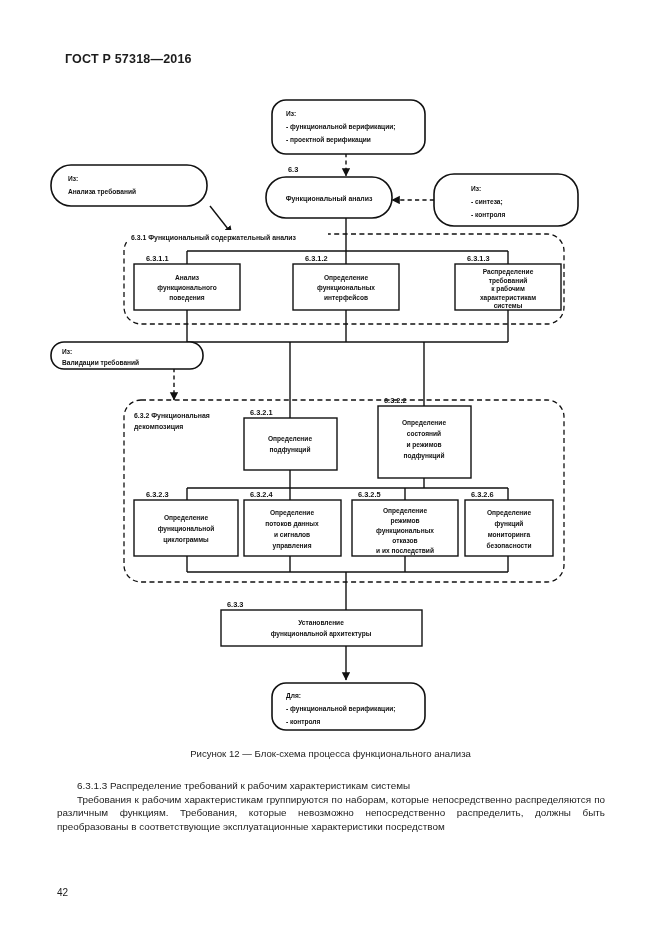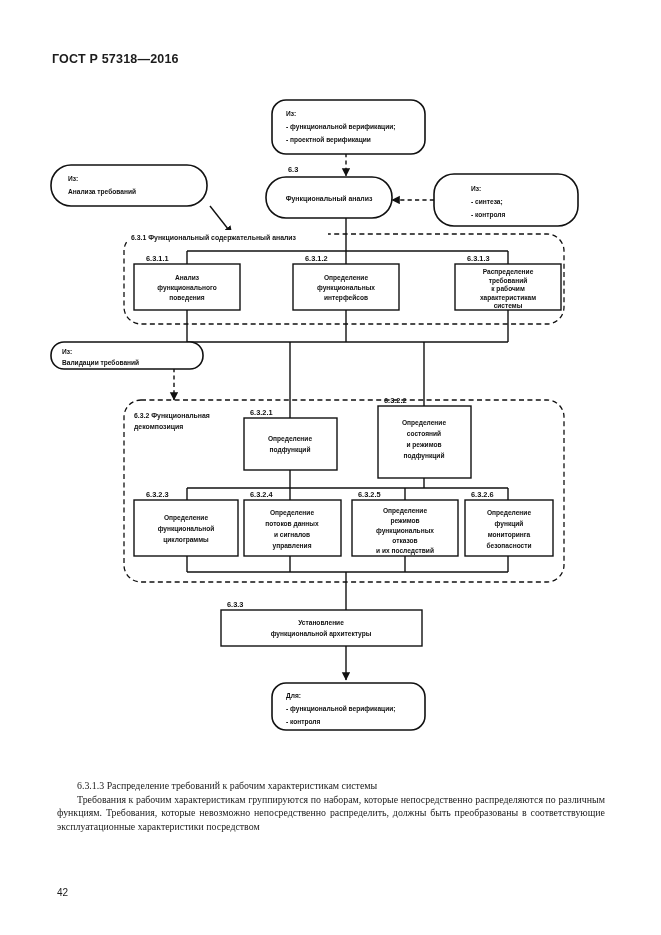--- a/index.html
+++ b/index.html
@@ -16,21 +16,21 @@
     overflow: hidden;
   }
   .page {
     position: absolute;
     left: 0; top: 0;
     width: 661px; height: 935px;
     background: #fff;
   }
   .doc-header {
     position: absolute;
-    left: 52px;
+    left: 65px;
     top: 52px;
     font-size: 12.5px;
     font-weight: bold;
     letter-spacing: 0.2px;
     color: #1c1c1c;
   }
   .fig-wrap {
     position: absolute;
     left: 0;
     top: 88px;
@@ -54,21 +54,21 @@
   .body-text {
     position: absolute;
     left: 57px;
     top: 779px;
     width: 548px;
     font-size: 9.9px;
     line-height: 13.6px;
     color: #1b1b1b;
     text-align: justify;
   }
-  .body-text p { margin: 0; font-family: Liberation Serif, serif; }
+  .body-text p { margin: 0; }
   .body-text p.indent { text-indent: 20px; }
   .page-number {
     position: absolute;
     left: 57px;
     top: 851px;
     font-size: 10px;
     color: #1b1b1b;
     margin-top: 36px;
   }
   
@@ -281,20 +281,21 @@
       <text class="box-label" x="493" y="449">мониторинга</text>
       <text class="box-label" x="493" y="460">безопасности</text>
 
       <text class="num" x="211" y="519">6.3.3</text>
       <rect class="proc" x="205" y="522" width="201" height="36"></rect>
       <text class="box-label" x="305" y="537">Установление</text>
       <text class="box-label" x="305" y="548">функциональной архитектуры</text>
     </svg>
   </div>
 
+  <div class="fig-caption">Рисунок 12 — Блок-схема процесса функционального анализа</div>
 
   <div class="body-text">
     <p class="indent">6.3.1.3 Распределение требований к рабочим характеристикам системы</p>
     <p class="indent">Требования к рабочим характеристикам группируются по наборам, которые непосредственно распределяются по различным функциям. Требования, которые невозможно непосредственно распределить, должны быть преобразованы в соответствующие эксплуатационные характеристики посредством</p>
   </div>
 
   <div class="page-number">42</div>
 
 </div>
 

